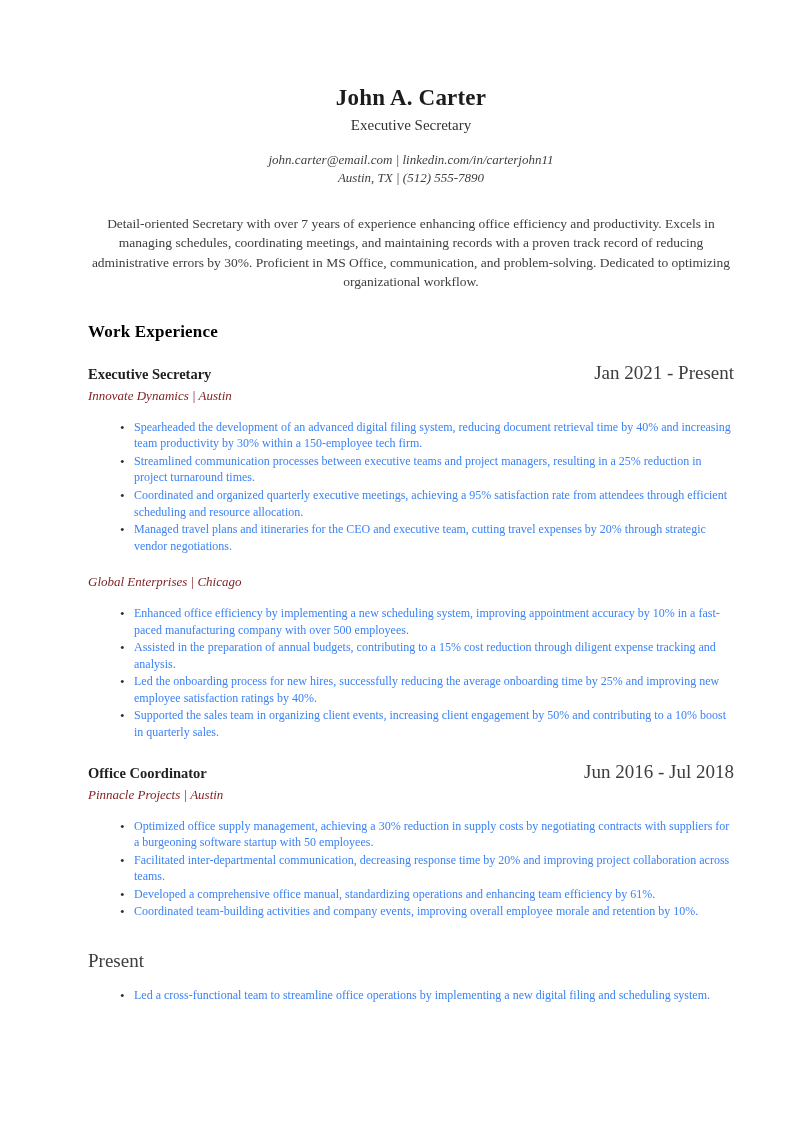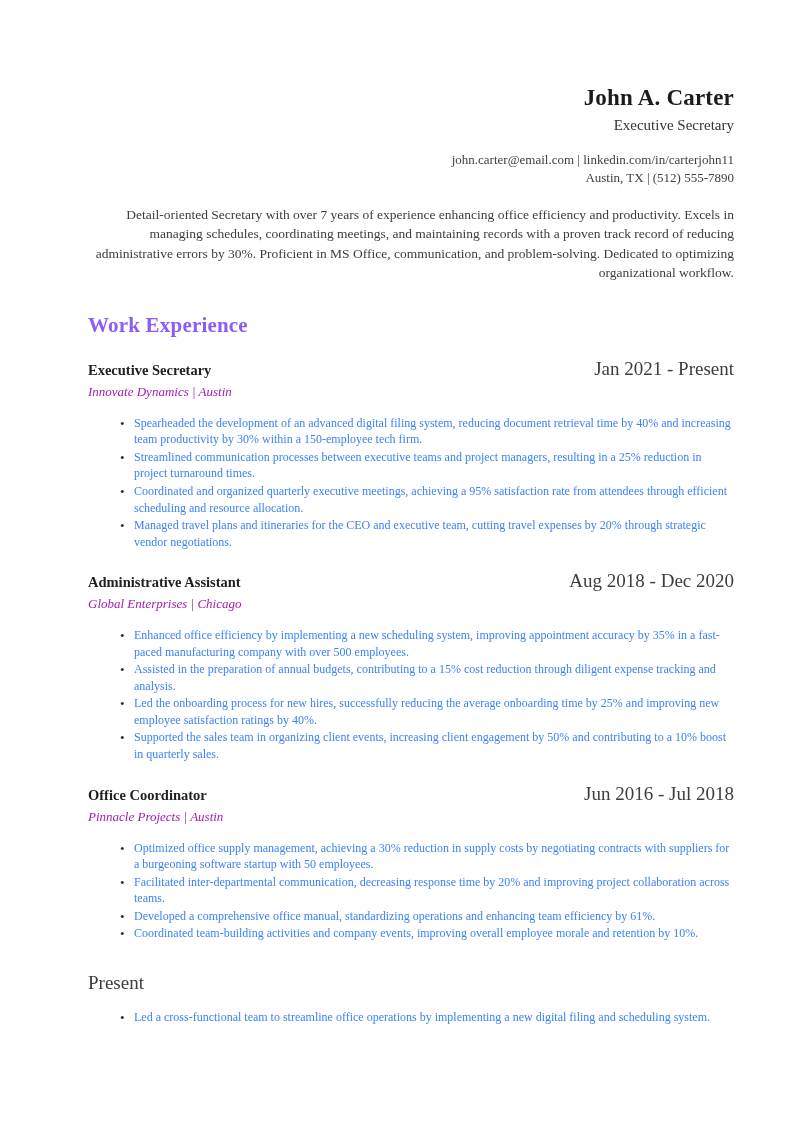--- a/index.html
+++ b/index.html
@@ -11,53 +11,54 @@
     color: #3b3b3b;
     -webkit-font-smoothing: antialiased;
   }
   .page {
     width: 800px;
     min-height: 1131px;
     padding: 85px 66px 40px 88px;
     background: #ffffff;
   }
   
-  .resume-header { text-align: right; }
+  .resume-header { text-align: center; }
   .person-name {
     font-size: 23px;
     font-weight: 700;
     color: #1c1c1c;
     line-height: 1.15;
     letter-spacing: 0.2px;
   }
   .person-title {
     font-size: 15px;
     color: #333333;
     margin-top: 6px;
   }
   .contact-block {
     margin-top: 17px;
+    font-style: italic;
     font-size: 13px;
     color: #3f3f3f;
     line-height: 1.35;
   }
   
   .summary {
-    margin-top: 18px;
+    margin-top: 27px;
     font-size: 13.5px;
     line-height: 1.45;
     color: #3d3d3d;
-    text-align: right;
+    text-align: center;
   }
   
   .section { margin-top: 30px; }
   .section-heading {
-    font-size: 21px;
+    font-size: 17px;
     font-weight: 700;
-    color: #8b5cf6;
+    color: #000000;
     letter-spacing: 0.2px;
   }
   
   .job { margin-top: 20px; }
   .job-head {
     display: flex;
     justify-content: space-between;
     align-items: baseline;
   }
   .job-title {
@@ -66,21 +67,21 @@
     color: #1f1f1f;
   }
   .job-dates {
     font-size: 19px;
     color: #3d3d3d;
     white-space: nowrap;
   }
   .job-company {
     font-size: 13px;
     font-style: italic;
-    color: #a21caf;
+    color: #7f1d1d;
     margin-top: 4px;
   }
   ul.bullets {
     margin-top: 15px;
     padding-left: 46px;
     list-style: none;
   }
   ul.bullets li {
     position: relative;
     font-size: 12px;
@@ -125,27 +126,23 @@
       <div class="job-company">Innovate Dynamics | Austin</div>
       <ul class="bullets">
         <li>Spearheaded the development of an advanced digital filing system, reducing document retrieval time by 40% and increasing team productivity by 30% within a 150-employee tech firm.</li>
         <li>Streamlined communication processes between executive teams and project managers, resulting in a 25% reduction in project turnaround times.</li>
         <li>Coordinated and organized quarterly executive meetings, achieving a 95% satisfaction rate from attendees through efficient scheduling and resource allocation.</li>
         <li>Managed travel plans and itineraries for the CEO and executive team, cutting travel expenses by 20% through strategic vendor negotiations.</li>
       </ul>
     </div>
 
     <div class="job">
-      <div class="job-head">
-        <div class="job-title">Administrative Assistant</div>
-        <div class="job-dates">Aug 2018 - Dec 2020</div>
-      </div>
       <div class="job-company">Global Enterprises | Chicago</div>
       <ul class="bullets">
-        <li>Enhanced office efficiency by implementing a new scheduling system, improving appointment accuracy by 35% in a fast-paced manufacturing company with over 500 employees.</li>
+        <li>Enhanced office efficiency by implementing a new scheduling system, improving appointment accuracy by 10% in a fast-paced manufacturing company with over 500 employees.</li>
         <li>Assisted in the preparation of annual budgets, contributing to a 15% cost reduction through diligent expense tracking and analysis.</li>
         <li>Led the onboarding process for new hires, successfully reducing the average onboarding time by 25% and improving new employee satisfaction ratings by 40%.</li>
         <li>Supported the sales team in organizing client events, increasing client engagement by 50% and contributing to a 10% boost in quarterly sales.</li>
       </ul>
     </div>
 
     <div class="job">
       <div class="job-head">
         <div class="job-title">Office Coordinator</div>
         <div class="job-dates">Jun 2016 - Jul 2018</div>

